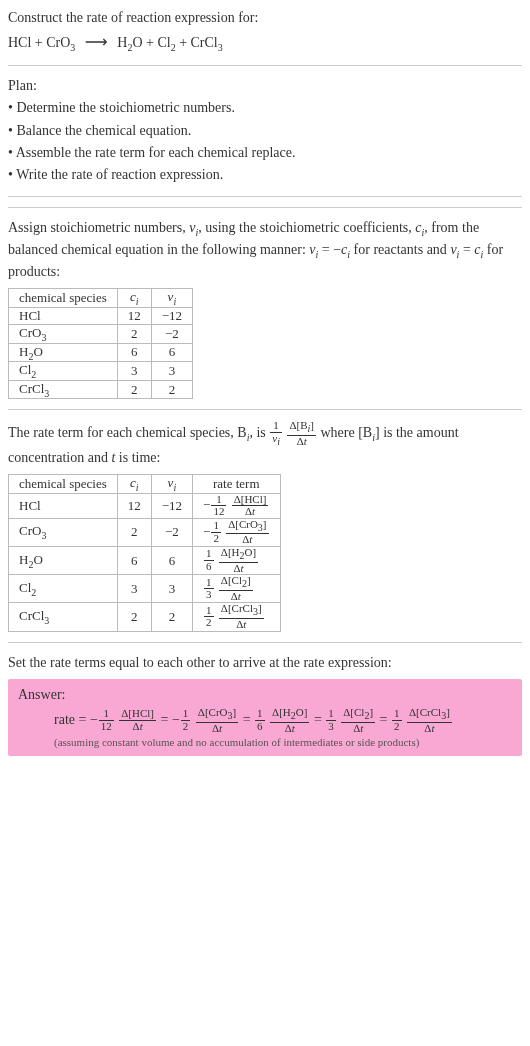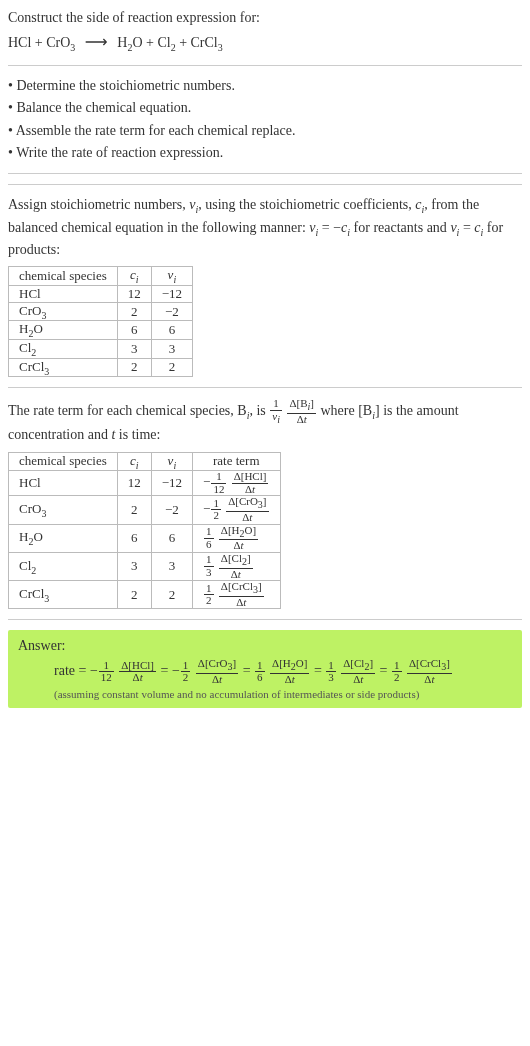--- a/index.html
+++ b/index.html
@@ -66,44 +66,45 @@
   .frac .den {
     display: block;
     padding: 0 2px;
   }
   .note {
     font-size: 11px;
     color: #777;
     margin-top: 2px;
   }
   .answer-box {
-    background: #bef264;
+    background: #f9a8d4;
     padding: 8px 10px;
     border-radius: 2px;
     margin-top: 6px;
   }
   .answer-label {
     margin-bottom: 4px;
   }
   .indent {
     margin-left: 36px;
   }
   .italic { font-style: italic; }
 </style>
 </head>
 <body>
 
 <div class="section">
-  <div class="line">Construct the side of reaction expression for:</div>
+  <div class="line">Construct the rate of reaction expression for:</div>
   <div class="formula">HCl + CrO<sub>3</sub> <span class="arrow">⟶</span> H<sub>2</sub>O + Cl<sub>2</sub> + CrCl<sub>3</sub></div>
 </div>
 
 <hr>
 
 <div class="section">
+  <div class="line">Plan:</div>
   <div class="line">• Determine the stoichiometric numbers.</div>
   <div class="line">• Balance the chemical equation.</div>
   <div class="line">• Assemble the rate term for each chemical replace.</div>
   <div class="line">• Write the rate of reaction expression.</div>
 </div>
 
 <hr>
 
 <div class="section">
 </div>
@@ -195,19 +196,20 @@
       <td class="left"><span class="frac"><span class="num">1</span><span class="den">2</span></span> <span class="frac"><span class="num">Δ[CrCl<sub>3</sub>]</span><span class="den">Δ<i>t</i></span></span></td>
     </tr>
   </tbody>
     </table>
 
 </div>
 
 <hr>
 
 <div class="section">
+  <div class="line">Set the rate terms equal to each other to arrive at the rate expression:</div>
 
   <div class="answer-box">
     <div class="answer-label">Answer:</div>
     <div class="indent formula">rate = −<span class="frac"><span class="num">1</span><span class="den">12</span></span> <span class="frac"><span class="num">Δ[HCl]</span><span class="den">Δ<i>t</i></span></span> = −<span class="frac"><span class="num">1</span><span class="den">2</span></span> <span class="frac"><span class="num">Δ[CrO<sub>3</sub>]</span><span class="den">Δ<i>t</i></span></span> = <span class="frac"><span class="num">1</span><span class="den">6</span></span> <span class="frac"><span class="num">Δ[H<sub>2</sub>O]</span><span class="den">Δ<i>t</i></span></span> = <span class="frac"><span class="num">1</span><span class="den">3</span></span> <span class="frac"><span class="num">Δ[Cl<sub>2</sub>]</span><span class="den">Δ<i>t</i></span></span> = <span class="frac"><span class="num">1</span><span class="den">2</span></span> <span class="frac"><span class="num">Δ[CrCl<sub>3</sub>]</span><span class="den">Δ<i>t</i></span></span></div>
     <div class="indent note" style="color:#555;">(assuming constant volume and no accumulation of intermediates or side products)</div>
   </div>
 </div>
 
 </body></html>

